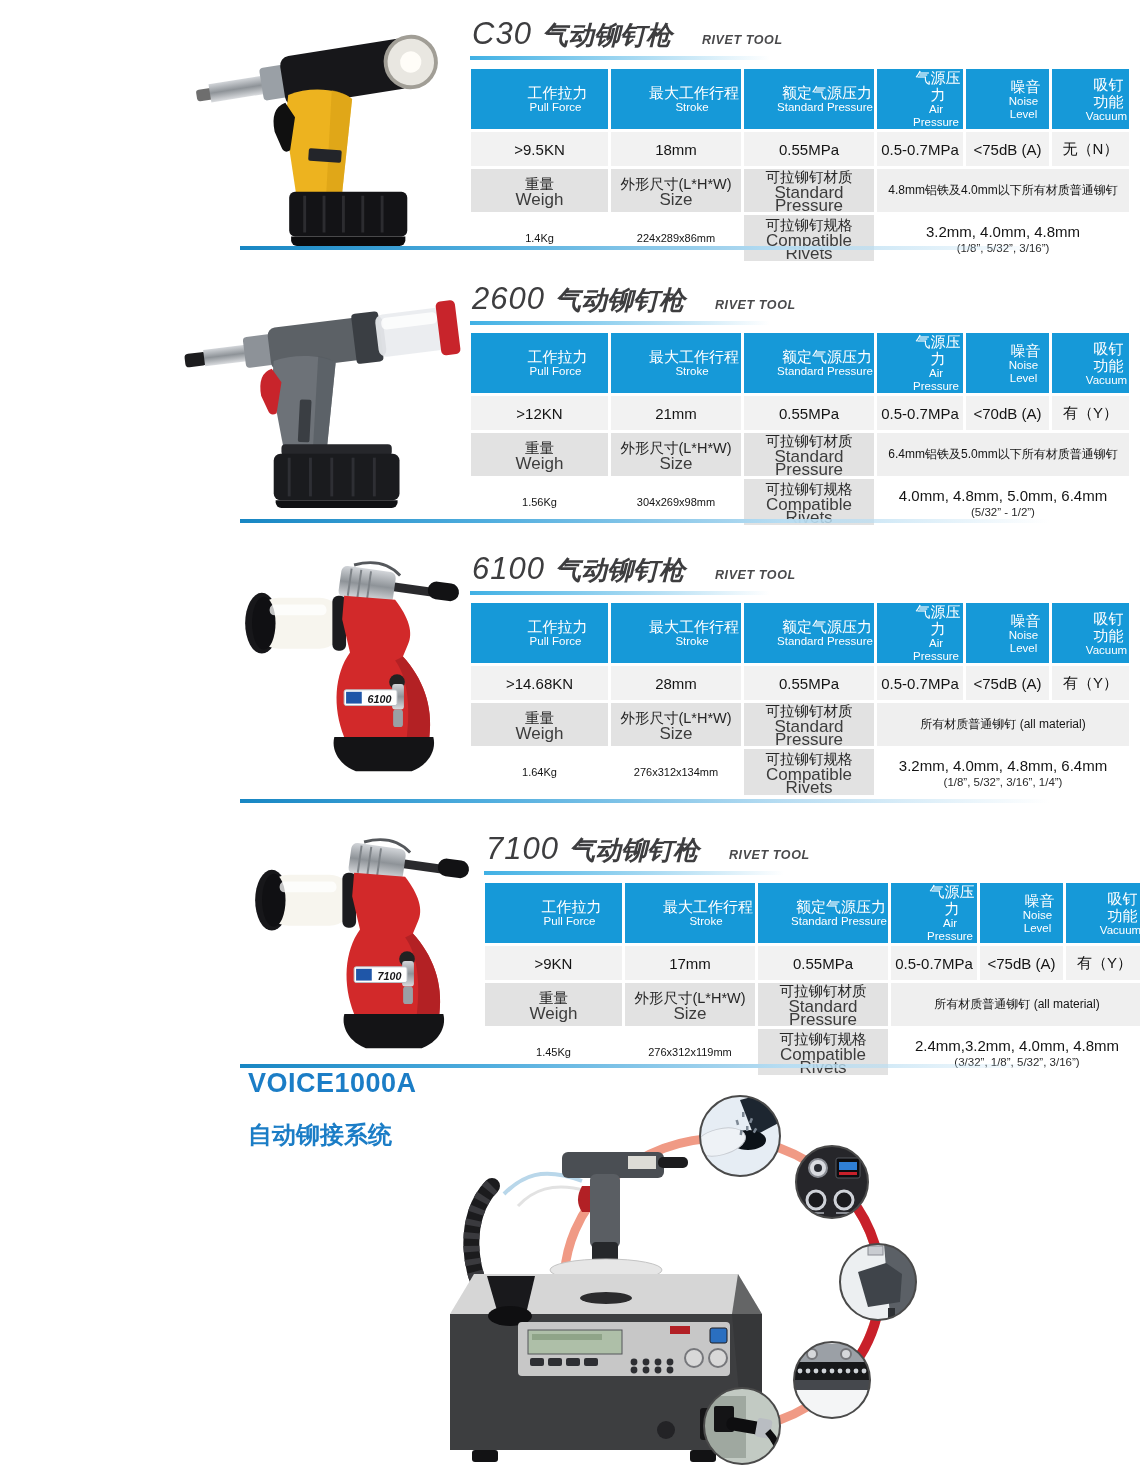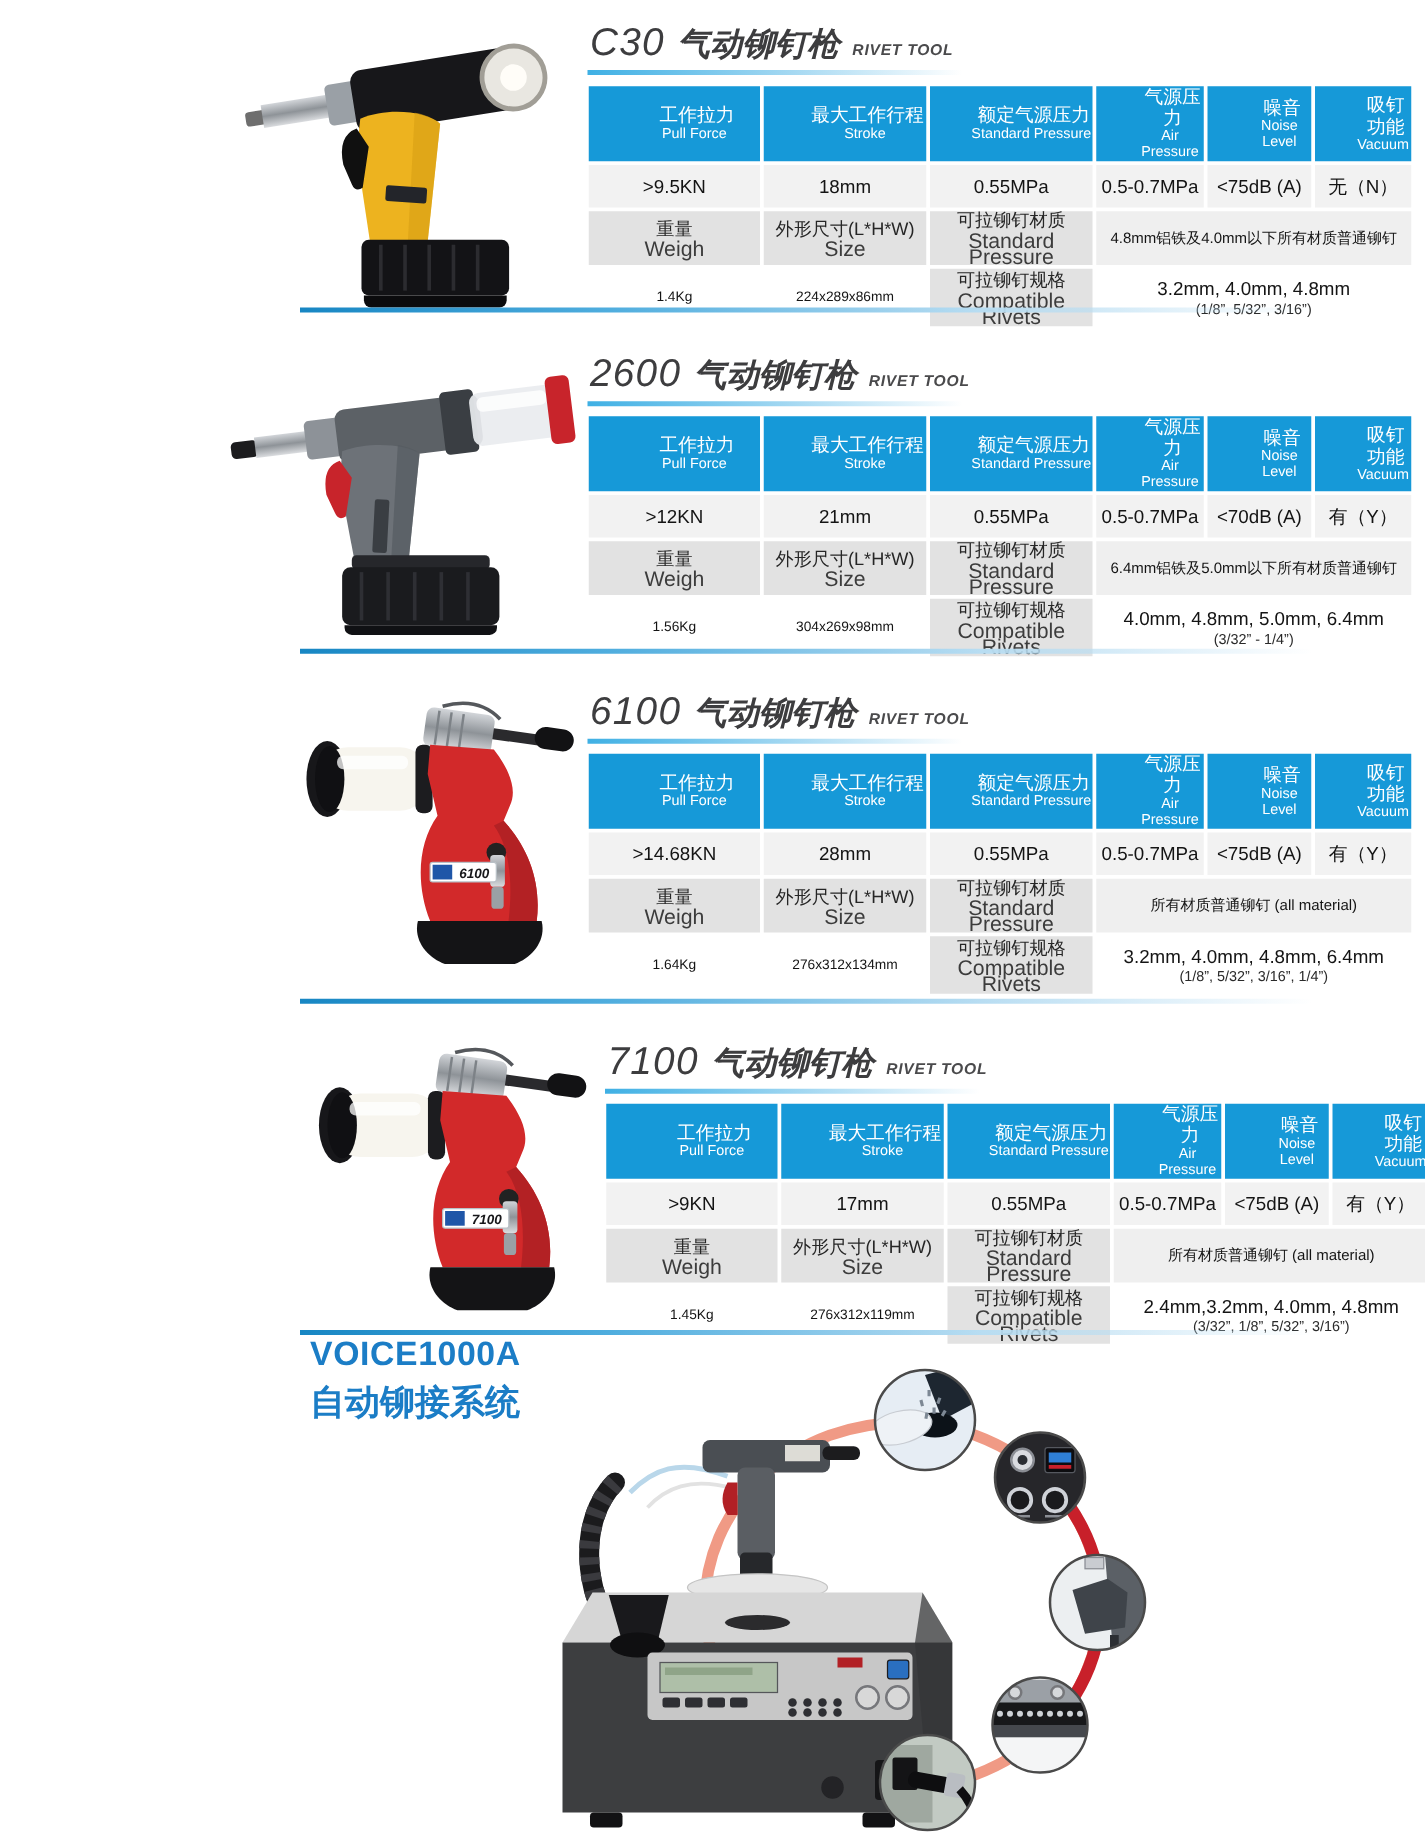--- a/index.html
+++ b/index.html
@@ -2,40 +2,40 @@
 <html><head>
 <meta charset="utf-8">
 <style>
   html,body{margin:0;padding:0;background:#fff;}
   #page{position:relative;width:1140px;height:1472px;background:#ffffff;font-family:"Liberation Sans",sans-serif;overflow:hidden;}
   .sep{position:absolute;left:240px;width:880px;height:4px;
        background:linear-gradient(to right,#1786c3 0%,#4fadde 28%,#b8ddf2 62%,rgba(255,255,255,0) 92%);}
   .ptitle{position:absolute;display:flex;align-items:baseline;gap:10px;color:#3d3d3f;}
   .ptitle .model{font-style:italic;font-weight:normal;font-size:31px;letter-spacing:1px;}
   .ptitle .cn{font-style:italic;font-weight:bold;font-size:26px;}
-  .ptitle .en{font-style:italic;font-weight:bold;font-size:12.5px;color:#4a4a4c;letter-spacing:.6px;}
+  .ptitle .en{font-style:italic;font-weight:bold;font-size:12.5px;color:#4a4a4c;letter-spacing:.6px;margin-left:20px;}
   .tunder{position:absolute;height:4px;width:300px;
        background:linear-gradient(to right,#3fb0e4,#a6d9f2 55%,rgba(255,255,255,0));}
   table.spec{position:absolute;border-collapse:separate;border-spacing:3px;width:664px;table-layout:fixed;}
   table.spec th,table.spec td{text-align:center;vertical-align:middle;padding:0;}
   th.h{background:#1699d8;color:#fff;height:38px;font-weight:normal;}
   th.h .hc{display:block;font-size:15px;line-height:17px;padding-left:36px;}
   th.h .he{display:block;font-size:11.5px;line-height:13px;padding-left:32px;}
   td.v1{background:#f2f2f2;height:34px;font-size:15px;color:#141414;}
   td.lbl{background:#e2e2e2;height:42px;color:#262626;}
   td.lbl .lc{display:block;font-size:14.5px;line-height:17px;}
   td.lbl .le{display:block;font-size:17px;line-height:13px;color:#3c3c3c;}
   td.vw{background:#fff;height:46px;font-size:11px;color:#141414;}
   td.m2{background:#efefef;font-size:12px;color:#141414;}
   td.m3{background:#fff;}
   td.m3 .big{font-size:15px;color:#141414;line-height:19px;}
   td.m3 .sub{font-size:11.5px;color:#2a2a2a;line-height:14px;}
   .vtitle{position:absolute;left:248px;top:1068px;color:#1b7dc6;font-weight:bold;}
   .vtitle .l1{font-size:27px;letter-spacing:.5px;}
-  .vtitle .l2{font-size:28px;margin-top:4px;}
+  .vtitle .l2{font-size:24px;margin-top:20px;}
   svg.abs{position:absolute;}
 </style>
 </head>
 <body>
 
 <div id="page">
 
   <svg class="abs" style="left:190px;top:6px;width:270px;height:242px" viewBox="0 0 270 250">
     <defs>
       <linearGradient id="met" x1="0" y1="0" x2="0" y2="1">
@@ -246,21 +246,21 @@
     </tr>
     <tr>
       <td class="vw">1.56Kg</td>
       <td class="vw">304x269x98mm</td>
       <td class="lbl">
             <span class="lc">可拉铆钉规格</span>
             <span class="le">Compatible Rivets</span>
           </td>
       <td class="m3" colspan="3">
             <div class="big">4.0mm, 4.8mm, 5.0mm, 6.4mm</div>
-            <div class="sub">(3/32” - 1/4”)</div>
+            <div class="sub">(5/32” - 1/2”)</div>
           </td>
     </tr>
   </tbody>
     </table>
 
   <div class="sep" style="top:519px"></div>
 
   <svg class="abs" style="left:238px;top:535px;width:225px;height:245px" viewBox="0 0 225 250">
     <g transform="rotate(8 110 60)">
       <rect x="150" y="42" width="48" height="9" fill="#2a2a2d"></rect>

